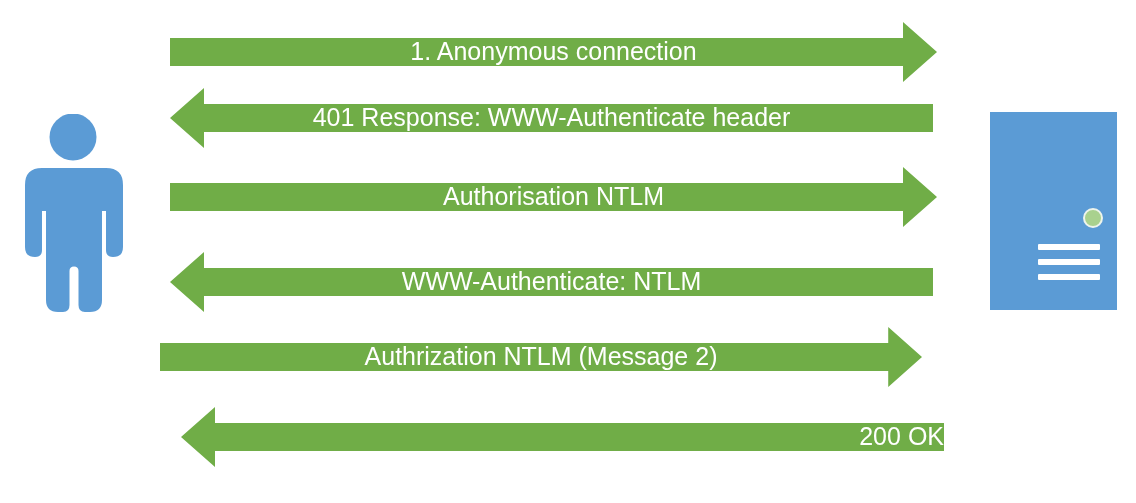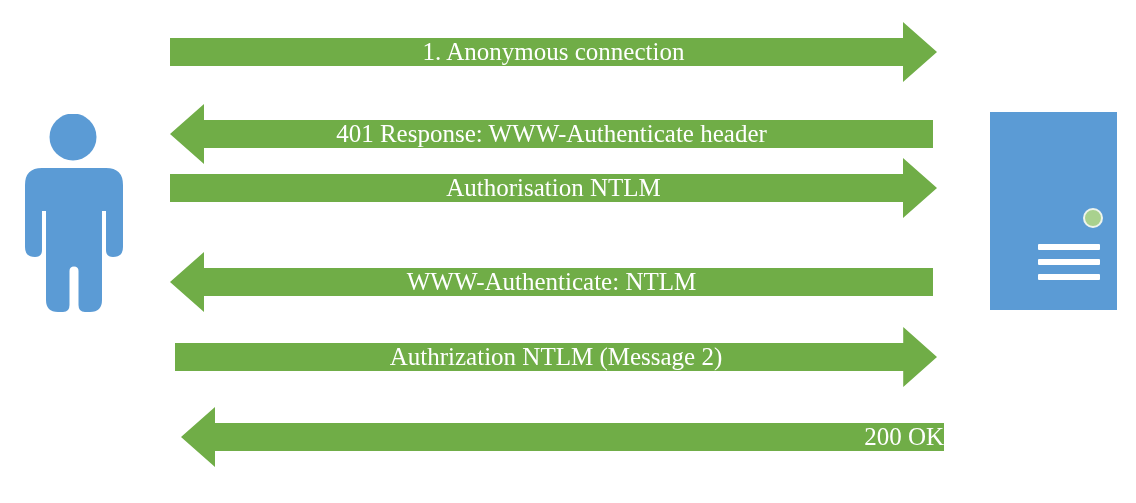--- a/index.html
+++ b/index.html
@@ -66,28 +66,27 @@
   .arrow .shape path {
     fill: var(--arrow-green, #70AD47);
   }
   .arrow .label {
     position: relative;
     color: var(--label-text, #ffffff);
     font-size: 25px;
     line-height: 1;
     white-space: nowrap;
     padding-bottom: 2px;
-    font-family: Liberation Serif, serif;
   }
 
   #arrow-1 { left: 170px; top:  22px; width: 767px; }
-  #arrow-2 { left: 170px; top: 104px; width: 763px; }
-  #arrow-3 { left: 170px; top: 158px; width: 767px; }
+  #arrow-2 { left: 170px; top: 88px; width: 763px; }
+  #arrow-3 { left: 170px; top: 167px; width: 767px; }
   #arrow-4 { left: 170px; top: 252px; width: 763px; }
-  #arrow-5 { left: 175px; top: 327px; width: 762px; }
+  #arrow-5 { left: 160px; top: 327px; width: 762px; }
   #arrow-6 { left: 181px; top: 407px; width: 763px; justify-content: flex-end; }
 </style>
 </head>
 <body>
 
 <div class="canvas">
 
   <svg class="actor person-svg" viewBox="0 0 98 198" preserveAspectRatio="none" aria-hidden="true">
     <circle cx="48" cy="23" r="23.5"></circle>
     <path d="M17 54 H81 Q98 54 98 71 V133 Q98 143 88 143 Q81 143 81 136 V97 H77 V186 Q77 198 65 198 H60 Q53.5 198 53.5 191 V157 Q53.5 152.5 49 152.5 Q44.5 152.5 44.5 157 V191 Q44.5 198 38 198 H33 Q21 198 21 186 V97 H17 V136 Q17 143 10 143 Q0 143 0 133 V71 Q0 54 17 54 Z"></path>

